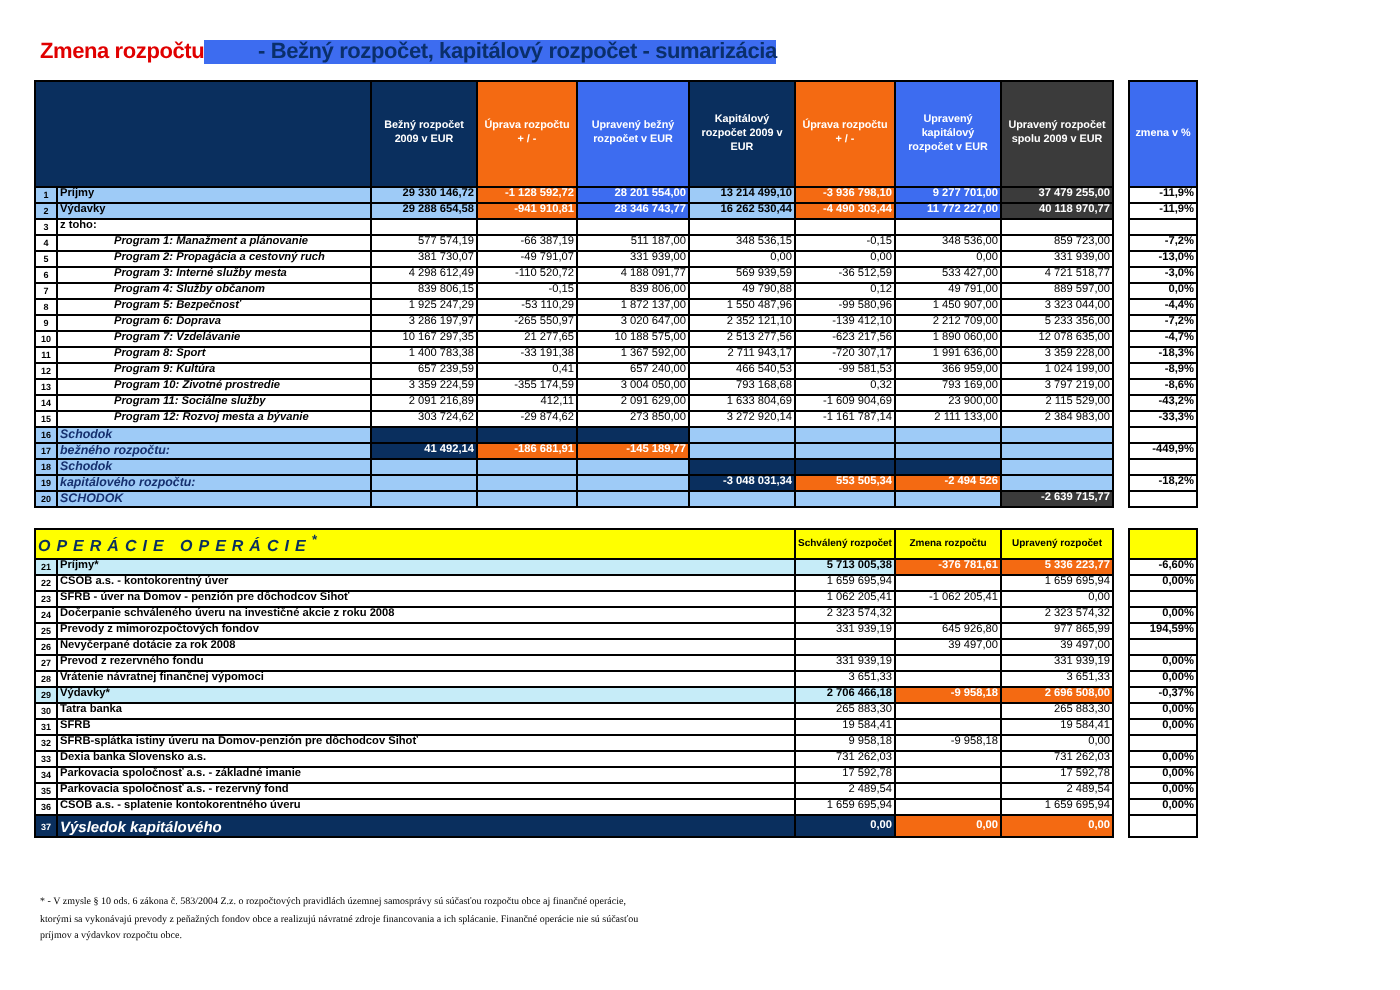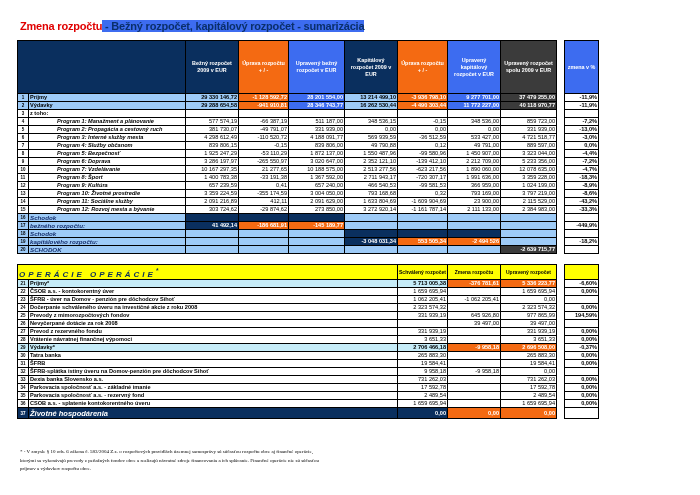--- a/index.html
+++ b/index.html
@@ -1,19 +1,19 @@
 <!DOCTYPE html>
 <html><head>
 <meta charset="utf-8">
 <style>
   html,body{margin:0;padding:0;background:#fff;}
   body{width:700px;height:495px;position:relative;overflow:hidden;font-family:"Liberation Sans",sans-serif;color:#000;}
   .title{position:absolute;left:20px;top:20px;font-size:11px;font-weight:bold;letter-spacing:-0.2px;white-space:nowrap;}
   .title .red{color:#e00000;}
-  .title .blue{color:#0a2f6b;}
+  .title .blue{color:#0a2f6b;padding-left:24px;}
   .grid{position:absolute;left:17px;top:40px;border-collapse:collapse;table-layout:fixed;}
   .grid td{border:1px solid #000;font-size:5.6px;line-height:7px;height:7px;padding:0 1px;white-space:nowrap;overflow:hidden;}
   .num{text-align:right;}
   .rn{width:8px;text-align:center;font-size:4.5px !important;font-weight:bold;}
   .hdr td{height:52px;text-align:center;color:#fff;font-weight:bold;font-size:5.4px;line-height:7px;white-space:normal;vertical-align:middle;}
   .navy{background:#0a2f5e;color:#fff;}
   .orange{background:#f46a12;color:#fff;}
   .blue{background:#3d6cf0;color:#fff;}
   .dark{background:#3b3b3b;color:#fff;}
   .light{background:#9ecbf7;}
@@ -473,21 +473,21 @@
         <td class="rn">36</td>
         <td class="bold" colspan="5">CSOB a.s. - splatenie kontokorentného úveru</td>
         <td class="num ">1 659 695,94</td>
         <td class="num "></td>
         <td class="num ">1 659 695,94</td>
         <td class="gap"></td>
         <td class="pct">0,00%</td>
       </tr>
       <tr>
         <td class="rn navy">37</td>
-        <td class="res" colspan="5">Životné hospodárenia</td>
+        <td class="res" colspan="5">Výsledok kapitálového</td>
         <td class="num navy bold">0,00</td>
         <td class="num orange bold">0,00</td>
         <td class="num orange bold">0,00</td>
         <td class="gap"></td>
         <td class="pct"></td>
       </tr>
     </tbody>
 </table>
 
 <div class="foot">* - V zmysle § 10 ods. 6 zákona č. 583/2004 Z.z. o rozpočtových pravidlách územnej samosprávy sú súčasťou rozpočtu obce aj finančné operácie, ktorými sa vykonávajú prevody z peňažných fondov obce a realizujú návratné zdroje financovania a ich splácanie. Finančné operácie nie sú súčasťou príjmov a výdavkov rozpočtu obce.</div>

